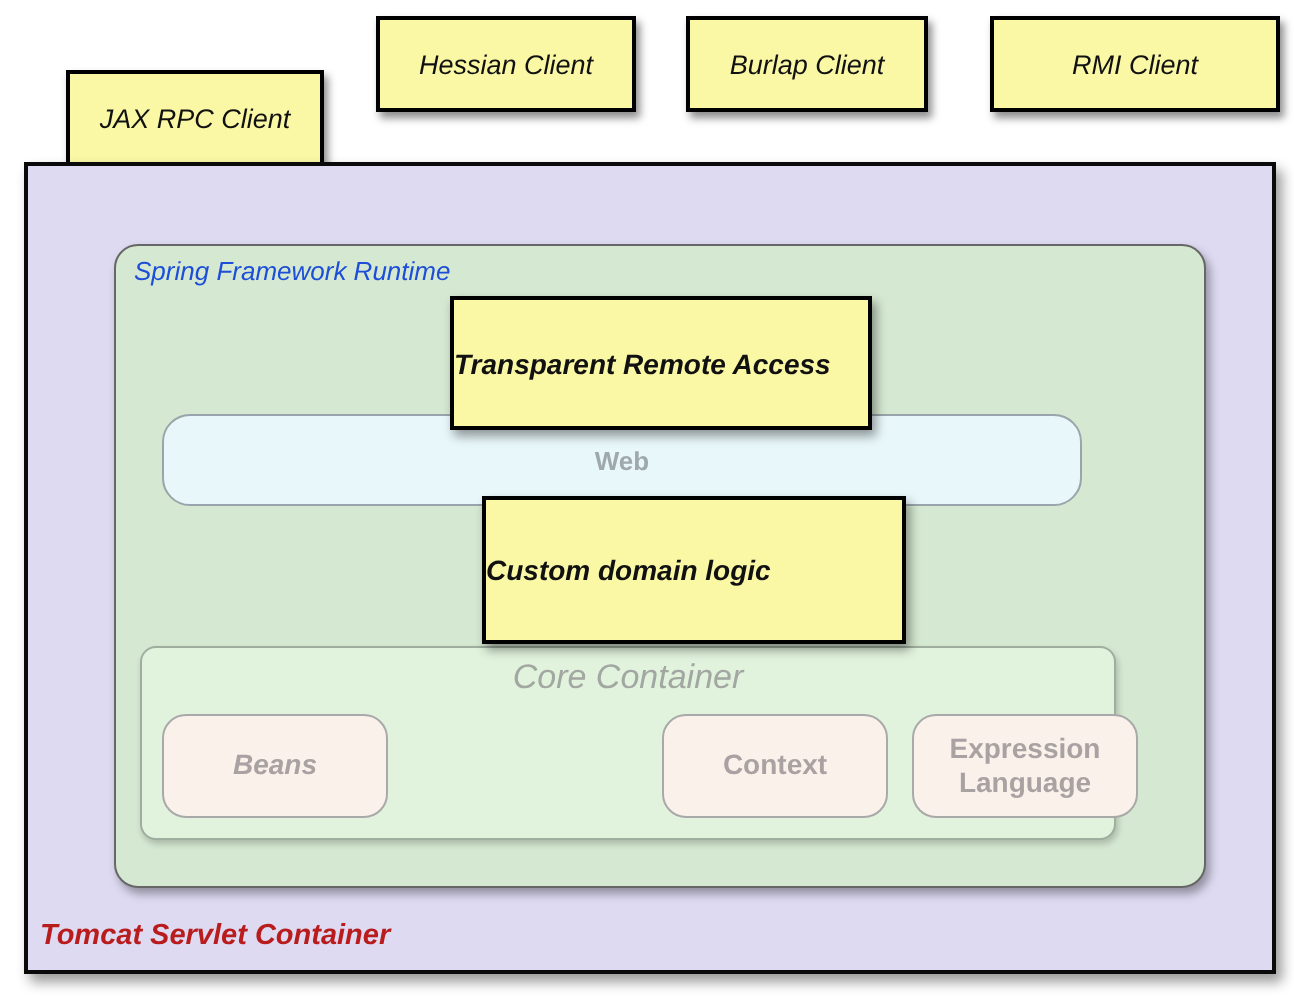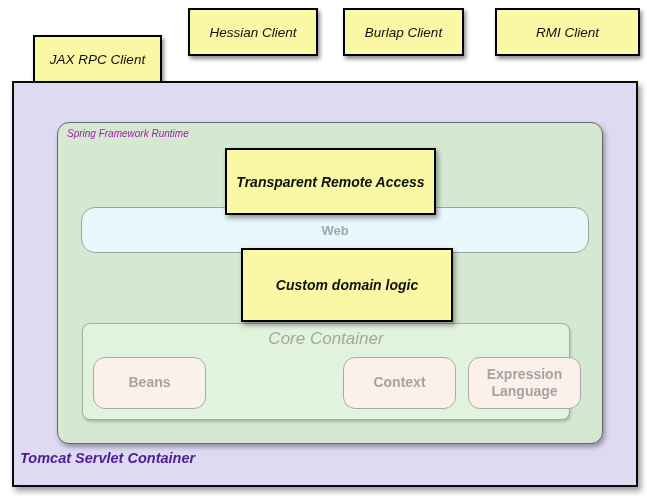--- a/index.html
+++ b/index.html
@@ -45,25 +45,25 @@
     width: 626px;
     height: 406px;
     background: var(--lavender, #dedaf2);
     border: 2px solid #0a0a0a;
     box-shadow: 3px 4px 6px rgba(0,0,0,0.4);
     box-sizing: border-box;
   }
   .tomcat-label {
     position: absolute;
     left: 6px;
-    bottom: 19px;
+    bottom: 9px;
     font-weight: bold;
     font-style: italic;
     font-size: 14.5px;
-    color: #4c1d95;
+    color: #b91c1c;
     white-space: nowrap;
   }
 
   
   .spring {
     position: absolute;
     left: 43px;
     top: 39px;
     width: 546px;
     height: 322px;
@@ -71,31 +71,31 @@
     border: 1.5px solid #676767;
     border-radius: 12px;
     box-shadow: 2px 3px 5px rgba(0,0,0,0.35);
     box-sizing: border-box;
   }
   .spring-label {
     position: absolute;
     left: 9px;
     top: 5px;
     font-style: italic;
-    font-size: 10px;
-    color: #a21caf;
+    font-size: 13px;
+    color: #1d4ed8;
     white-space: nowrap;
   }
 
   
   .web-bar {
     position: absolute;
     left: 23px;
     top: 84px;
-    width: 508px;
+    width: 460px;
     height: 46px;
     background: var(--web_blue, #e8f7fa);
     border: 1px solid #99a5aa;
     border-radius: 14px;
     box-sizing: border-box;
     display: flex;
     align-items: center;
     justify-content: center;
     z-index: 1;
   }
@@ -107,35 +107,35 @@
 
   
   .yellow-box {
     position: absolute;
     background: var(--box_yellow, #faf8a5);
     border: 2px solid #000;
     box-shadow: 2px 3px 5px rgba(0,0,0,0.4);
     box-sizing: border-box;
     display: flex;
     align-items: center;
-    justify-content: center;
+    justify-content: flex-start;
     text-align: center;
     font-weight: bold;
     font-style: italic;
     font-size: 14px;
     color: #111;
     z-index: 2;
   }
   .yellow-box.tra { left: 167px; top: 25px;  width: 211px; height: 67px; }
   .yellow-box.cdl { left: 167px; top: 125px; width: 212px; height: 74px; margin-left: 16px; }
 
   
   .core {
     position: absolute;
-    left: 24px;
+    left: 12px;
     top: 200px;
     width: 488px;
     height: 97px;
     background: var(--core_green, #e1f3dd);
     border: 1px solid #9fae9f;
     border-radius: 8px;
     box-sizing: border-box;
     box-shadow: 1px 2px 3px rgba(0,0,0,0.2);
   }
   .core-label {
@@ -160,21 +160,21 @@
     display: flex;
     align-items: center;
     justify-content: center;
     text-align: center;
     font-weight: bold;
     font-size: 14px;
     line-height: 1.25;
     color: #a8a2a2;
     padding: 0 8px;
   }
-  .module.m0 { left: 10px;  }
+  .module.m0 { left: 10px; font-style: italic;  }
   .module.m1 { left: 134px; }
   .module.m2 { left: 260px; }
   .module.m3 { left: 385px; }
 </style>
 </head>
 <body>
 
 <div class="stage">
 
   <div class="client-box c0">

